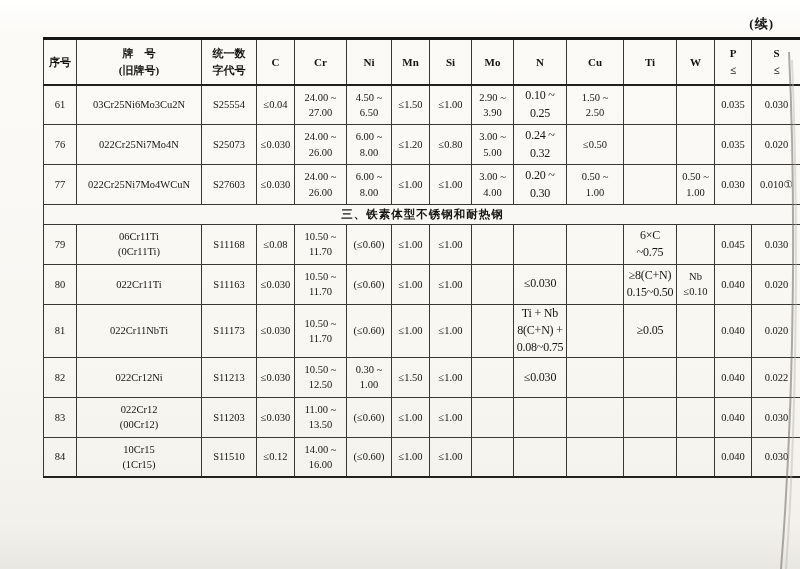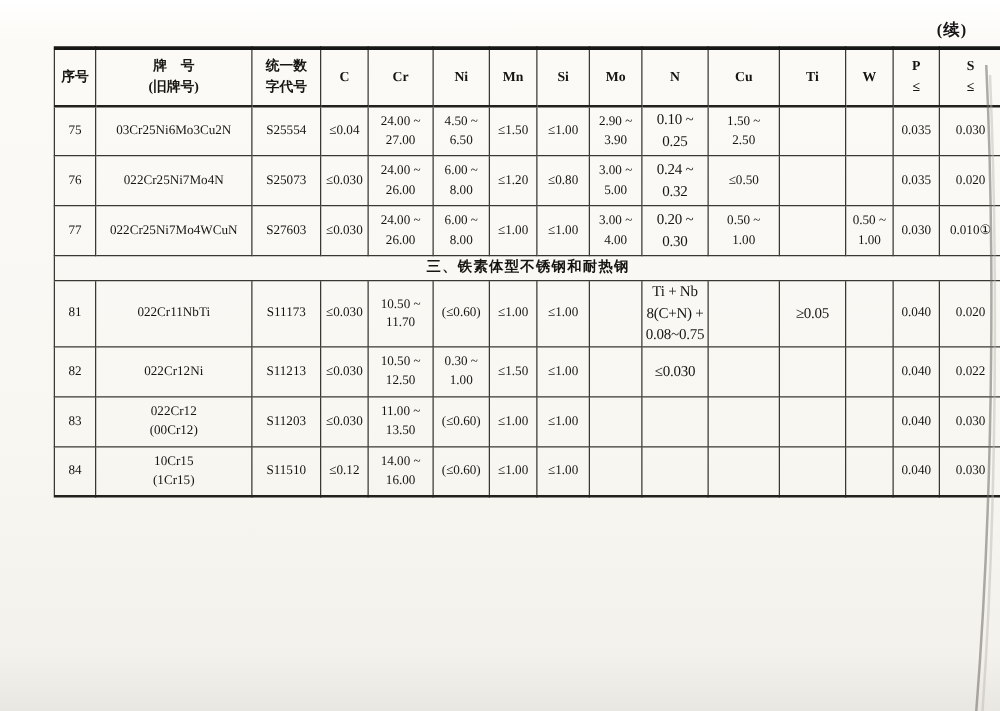--- a/index.html
+++ b/index.html
@@ -93,21 +93,21 @@
         <th>Ti</th>
         <th>W</th>
         <th>P
 ≤</th>
         <th>S
 ≤</th>
       </tr>
     </thead>
     <tbody id="table-body">
         <tr>
-          <td class="c0">75</td>
+          <td class="c0">61</td>
           <td class="c1">03Cr25Ni6Mo3Cu2N</td>
           <td class="c2">S25554</td>
           <td class="c3">≤0.04</td>
           <td class="c4">24.00 ~
 27.00</td>
           <td class="c5">4.50 ~
 6.50</td>
           <td class="c6">≤1.50</td>
           <td class="c7">≤1.00</td>
           <td class="c8">2.90 ~
@@ -161,20 +161,60 @@
 1.00</td>
           <td class="c11"></td>
           <td class="c12">0.50 ~
 1.00</td>
           <td class="c13">0.030</td>
           <td class="c14">0.010①</td>
         </tr>
         <tr class="section">
           <td colspan="15" class="section-cell">三、铁素体型不锈钢和耐热钢</td>
         </tr>
+        <tr>
+          <td class="c0">79</td>
+          <td class="c1">06Cr11Ti
+(0Cr11Ti)</td>
+          <td class="c2">S11168</td>
+          <td class="c3">≤0.08</td>
+          <td class="c4">10.50 ~
+11.70</td>
+          <td class="c5">(≤0.60)</td>
+          <td class="c6">≤1.00</td>
+          <td class="c7">≤1.00</td>
+          <td class="c8"></td>
+          <td class="c9"></td>
+          <td class="c10"></td>
+          <td class="c11">6×C
+~0.75</td>
+          <td class="c12"></td>
+          <td class="c13">0.045</td>
+          <td class="c14">0.030</td>
+        </tr>
+        <tr>
+          <td class="c0">80</td>
+          <td class="c1">022Cr11Ti</td>
+          <td class="c2">S11163</td>
+          <td class="c3">≤0.030</td>
+          <td class="c4">10.50 ~
+11.70</td>
+          <td class="c5">(≤0.60)</td>
+          <td class="c6">≤1.00</td>
+          <td class="c7">≤1.00</td>
+          <td class="c8"></td>
+          <td class="c9">≤0.030</td>
+          <td class="c10"></td>
+          <td class="c11">≥8(C+N)
+0.15~0.50</td>
+          <td class="c12">Nb
+≤0.10</td>
+          <td class="c13">0.040</td>
+          <td class="c14">0.020</td>
+        </tr>
         <tr class="tall">
           <td class="c0">81</td>
           <td class="c1">022Cr11NbTi</td>
           <td class="c2">S11173</td>
           <td class="c3">≤0.030</td>
           <td class="c4">10.50 ~
 11.70</td>
           <td class="c5">(≤0.60)</td>
           <td class="c6">≤1.00</td>
           <td class="c7">≤1.00</td>

